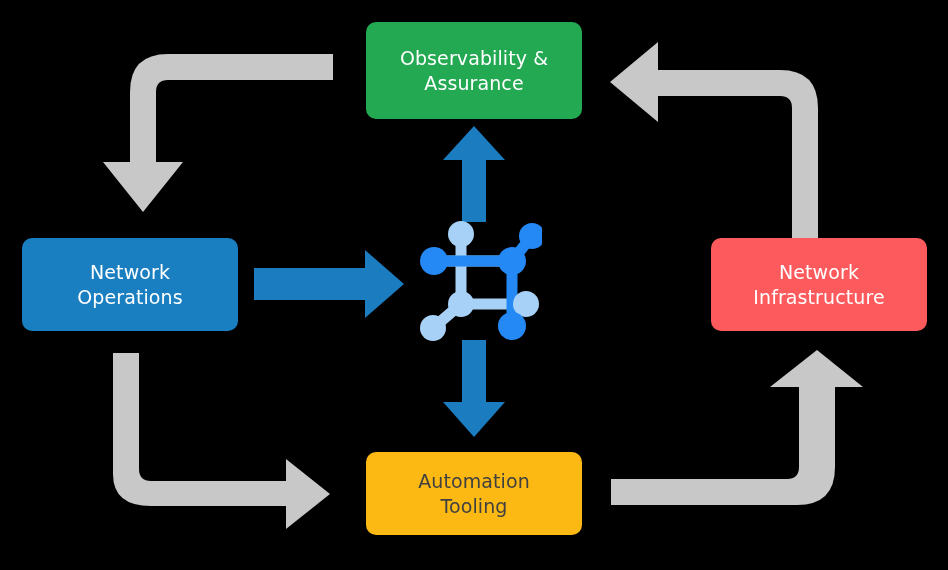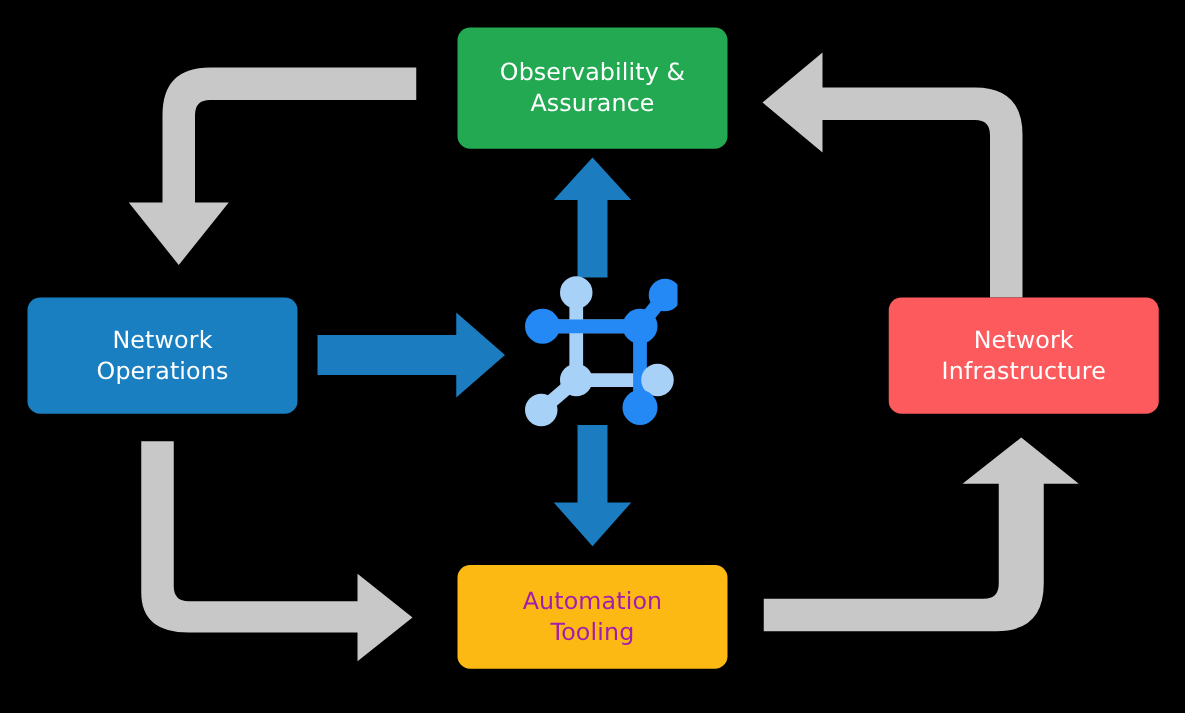--- a/index.html
+++ b/index.html
@@ -209,16 +209,16 @@
 
   <div class="node-box" id="box-observability" style="background: rgb(34, 169, 82); color: rgb(255, 255, 255);">Observability &amp;
 Assurance</div>
 
   <div class="node-box" id="box-operations" style="background: rgb(26, 127, 193); color: rgb(255, 255, 255);">Network
 Operations</div>
 
   <div class="node-box" id="box-infrastructure" style="background: rgb(253, 90, 93); color: rgb(255, 255, 255);">Network
 Infrastructure</div>
 
-  <div class="node-box" id="box-automation" style="background: rgb(253, 185, 19); color: #a21caf;">Automation
+  <div class="node-box" id="box-automation" style="background: rgb(253, 185, 19); color: #404040;">Automation
 Tooling</div>
 
 </div>
 
 </body></html>

